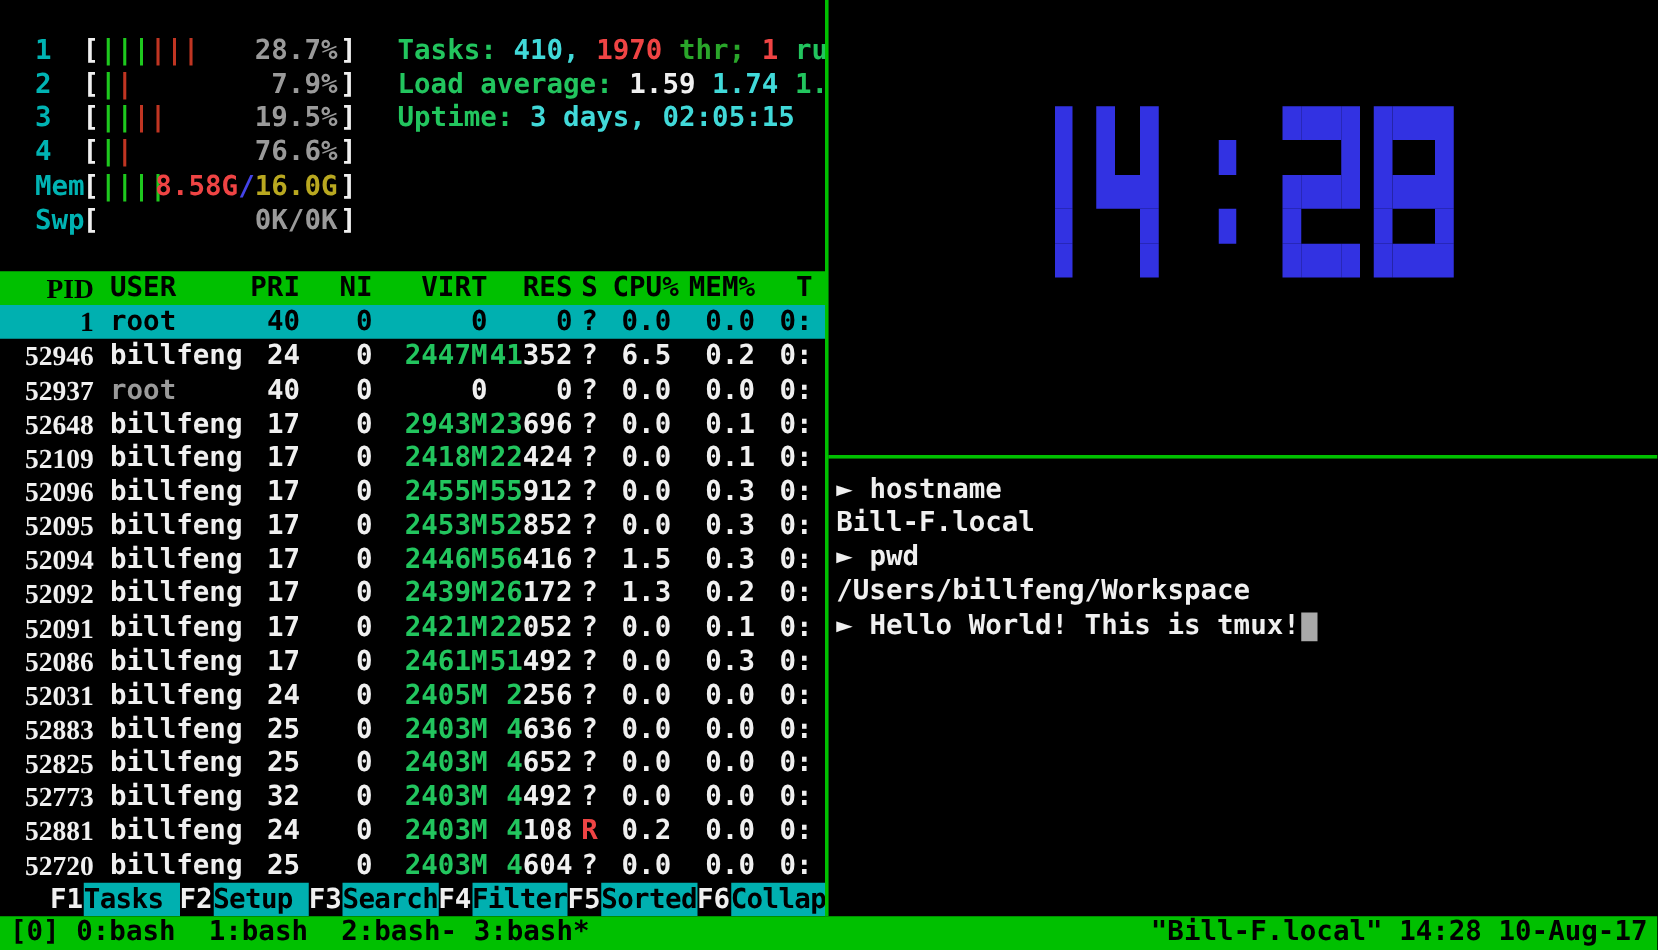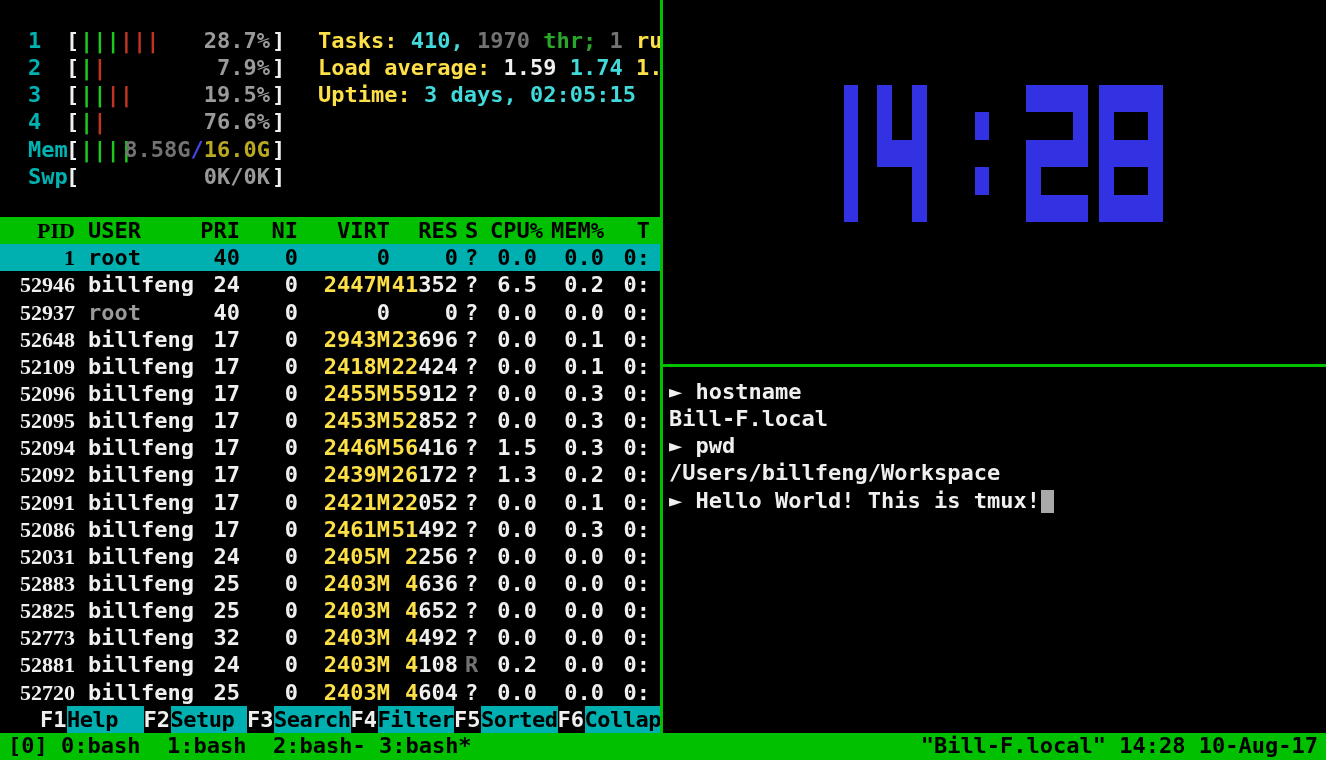--- a/index.html
+++ b/index.html
@@ -62,24 +62,24 @@
   .shline { height:27.15px; line-height:27.15px; white-space:pre; color:#f0f0f0; }
   .cursor { display:inline-block; width:13px; height:23px; background:#a9a9a9; vertical-align:text-bottom; margin-left:1px; }
 
   
   #statusbar { position:absolute; left:0; top:733px; width:1326px; height:27px; background:#00c000;
                color:#000; display:flex; justify-content:space-between; padding:0 8px; line-height:26px; white-space:pre; }
 
   
   .c-white { color:#f0f0f0; }
   .c-gray  { color:#9a9a9a; }
-  .c-cyan  { color:#fde047; }
+  .c-cyan  { color:#22c55e; }
   .c-bcyan { color:#41d9d9; }
   .c-green { color:#2aa62a; }
-  .c-bgreen{ color:#737373; }
+  .c-bgreen{ color:#ef4444; }
   .c-blue  { color:#4444e8; }
   .c-yellow{ color:#b9a820; }
   .bar-g { color:#1ec91e; }
   .bar-r { color:#c03522; }
 </style>
 </head>
 <body>
 
 <div id="screen">
 
@@ -113,21 +113,21 @@
         <div class="prow"><span class="td-pid c-white">52031</span><span class="td-user c-white">billfeng</span><span class="td-pri c-white">24</span><span class="td-ni c-white">0</span><span class="td-virt c-cyan">2405M</span><span class="td-res"><span class="c-cyan">2</span><span class="c-white">256</span></span><span class="td-s c-white">?</span><span class="td-cpu c-white">0.0</span><span class="td-mem c-white">0.0</span><span class="td-time c-white">0:</span></div>
         <div class="prow"><span class="td-pid c-white">52883</span><span class="td-user c-white">billfeng</span><span class="td-pri c-white">25</span><span class="td-ni c-white">0</span><span class="td-virt c-cyan">2403M</span><span class="td-res"><span class="c-cyan">4</span><span class="c-white">636</span></span><span class="td-s c-white">?</span><span class="td-cpu c-white">0.0</span><span class="td-mem c-white">0.0</span><span class="td-time c-white">0:</span></div>
         <div class="prow"><span class="td-pid c-white">52825</span><span class="td-user c-white">billfeng</span><span class="td-pri c-white">25</span><span class="td-ni c-white">0</span><span class="td-virt c-cyan">2403M</span><span class="td-res"><span class="c-cyan">4</span><span class="c-white">652</span></span><span class="td-s c-white">?</span><span class="td-cpu c-white">0.0</span><span class="td-mem c-white">0.0</span><span class="td-time c-white">0:</span></div>
         <div class="prow"><span class="td-pid c-white">52773</span><span class="td-user c-white">billfeng</span><span class="td-pri c-white">32</span><span class="td-ni c-white">0</span><span class="td-virt c-cyan">2403M</span><span class="td-res"><span class="c-cyan">4</span><span class="c-white">492</span></span><span class="td-s c-white">?</span><span class="td-cpu c-white">0.0</span><span class="td-mem c-white">0.0</span><span class="td-time c-white">0:</span></div>
         <div class="prow"><span class="td-pid c-white">52881</span><span class="td-user c-white">billfeng</span><span class="td-pri c-white">24</span><span class="td-ni c-white">0</span><span class="td-virt c-cyan">2403M</span><span class="td-res"><span class="c-cyan">4</span><span class="c-white">108</span></span><span class="td-s c-bgreen">R</span><span class="td-cpu c-white">0.2</span><span class="td-mem c-white">0.0</span><span class="td-time c-white">0:</span></div>
         <div class="prow"><span class="td-pid c-white">52720</span><span class="td-user c-white">billfeng</span><span class="td-pri c-white">25</span><span class="td-ni c-white">0</span><span class="td-virt c-cyan">2403M</span><span class="td-res"><span class="c-cyan">4</span><span class="c-white">604</span></span><span class="td-s c-white">?</span><span class="td-cpu c-white">0.0</span><span class="td-mem c-white">0.0</span><span class="td-time c-white">0:</span></div>
       </div>
     <div id="fkeys">
         <span style="display: flex; flex: 0 0 auto;">
           <span class="fkey-key">F1</span>
-          <span class="fkey-label">Help</span>
+          <span class="fkey-label">Tasks</span>
         </span>
         <span style="display: flex; flex: 0 0 auto;">
           <span class="fkey-key">F2</span>
           <span class="fkey-label">Setup</span>
         </span>
         <span style="display: flex; flex: 0 0 auto;">
           <span class="fkey-key">F3</span>
           <span class="fkey-label">Search</span>
         </span>
         <span style="display: flex; flex: 0 0 auto;">

